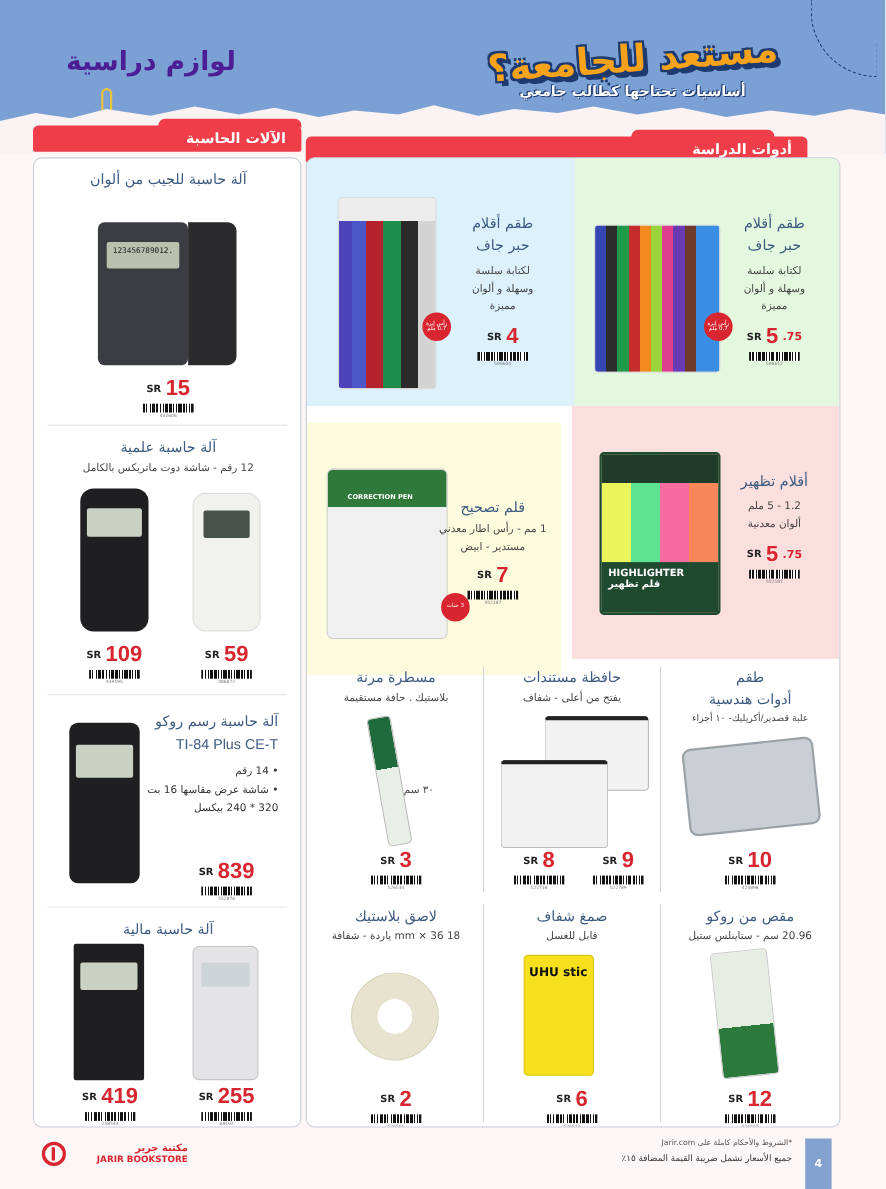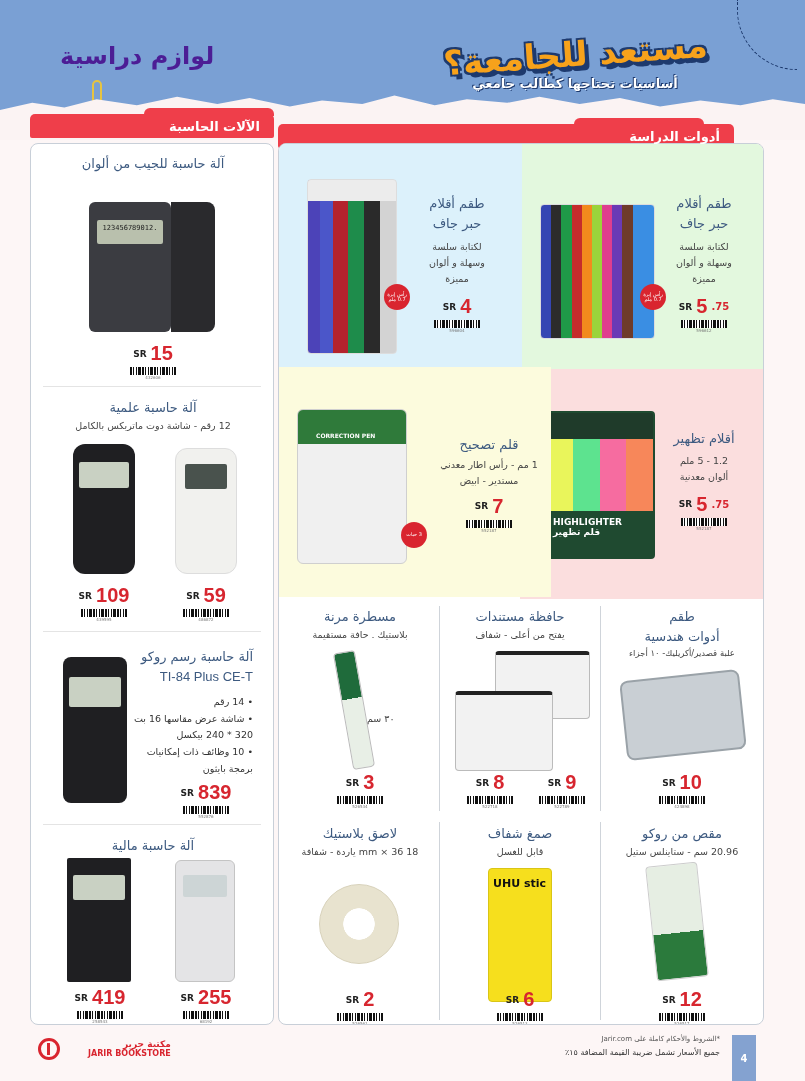--- a/index.html
+++ b/index.html
@@ -228,21 +228,21 @@
       <div class="price" style="margin-top:8px">
         <span class="sr">SR</span>
         <span class="num">5</span>
         <span class="dec">.75</span>
       </div>
       <div class="barcode"></div>
       <div class="bc-num">552187</div>
     </div>
   </div>
 
-  <div class="cell c-yellow" style="left:0;top:223px;width:272px;height:230px;">
+  <div class="cell c-yellow" style="left:0;top:240px;width:231px;height:230px;">
     <div class="img corr-pen" style="left:18px;top:42px;width:110px;height:155px;">
       <div style="color:#fff;font-size:6px;font-weight:bold;padding:22px 0 0 18px;direction:ltr">CORRECTION PEN</div>
     </div>
     <div class="tag-red" style="left:122px;top:155px;">3 حبات</div>
     <div style="position:absolute;right:12px;top:68px;width:100px;">
       <div class="ttl">قلم تصحيح</div>
       <div class="sub" style="margin-top:2px">1 مم - رأس اطار معدني</div>
       <div class="sub">مستدير - ابيض</div>
       <div class="price" style="margin-top:6px">
         <span class="sr">SR</span>
@@ -329,21 +329,21 @@
       <div class="bc-num">526517</div>
     </div>
   </div>
   <div class="divider-v" style="right:162px;top:678px;height:198px;"></div>
 
   <div class="cell" style="right:163px;top:672px;width:160px;height:205px;">
     <div style="padding-top:8px">
       <div class="ttl">صمغ شفاف</div>
       <div class="sub">قابل للغسل</div>
     </div>
-    <div class="img uhu" style="left:48px;top:52px;width:64px;height:134px;">
+    <div class="img uhu" style="left:36px;top:52px;width:64px;height:110px;">
       <div style="direction:ltr;font-weight:bold;font-size:11px;color:#111;padding:8px 0 0 4px">UHU stic</div>
     </div>
     <div style="position:absolute;left:0;right:0;top:172px">
       <div class="price">
         <span class="sr">SR</span>
         <span class="num">6</span>
       </div>
       <div class="barcode"></div>
       <div class="bc-num">526513</div>
     </div>
@@ -415,21 +415,20 @@
   <div class="divider-h" style="left:12px;right:12px;top:487px;"></div>
 
   <div class="cell" style="left:0;top:489px;width:244px;height:190px;">
     <div class="img calc-black" style="left:32px;top:24px;width:64px;height:146px;border-radius:8px;"></div>
     <div style="position:absolute;right:22px;top:14px;width:130px;">
       <div class="ttl" style="text-align:right">آلة حاسبة رسم روكو</div>
       <div class="ttl" style="text-align:right;direction:ltr;font-family:'Liberation Sans',sans-serif;text-align:right">TI-84 Plus CE-T</div>
       <ul class="bullets" style="margin-top:8px">
         <li>14 رقم</li>
         <li>شاشة عرض مقاسها 16 بت 320 * 240 بيكسل</li>
-        <li>10 وظائف ذات إمكانيات برمجة بايثون</li>
       </ul>
     </div>
     <div style="position:absolute;left:140px;top:148px;width:70px">
       <div class="price">
         <span class="sr">SR</span>
         <span class="num">839</span>
       </div>
       <div class="barcode"></div>
       <div class="bc-num">552876</div>
     </div>

